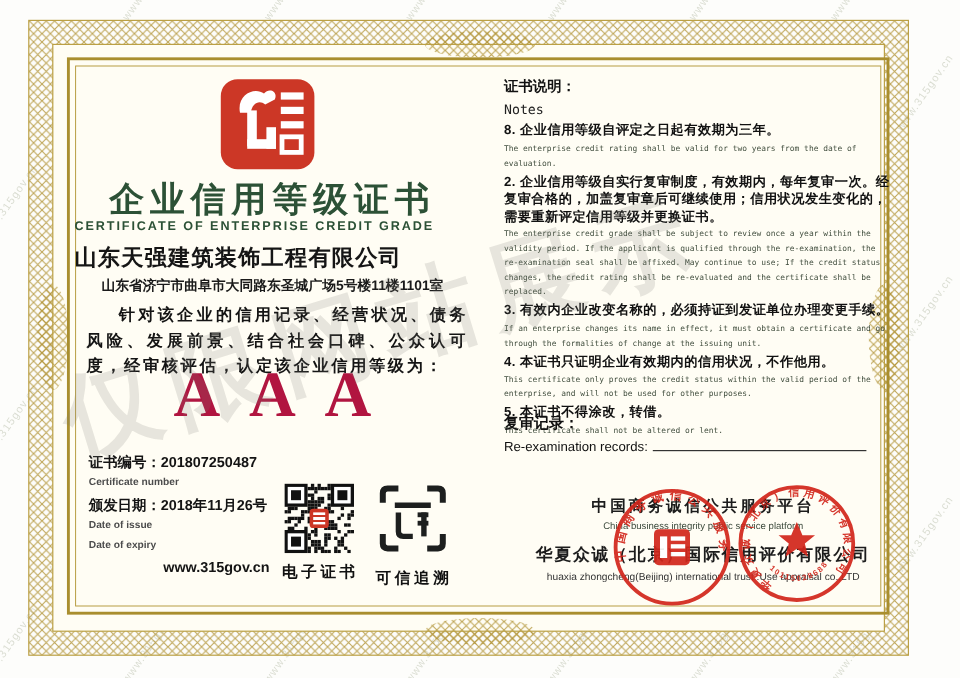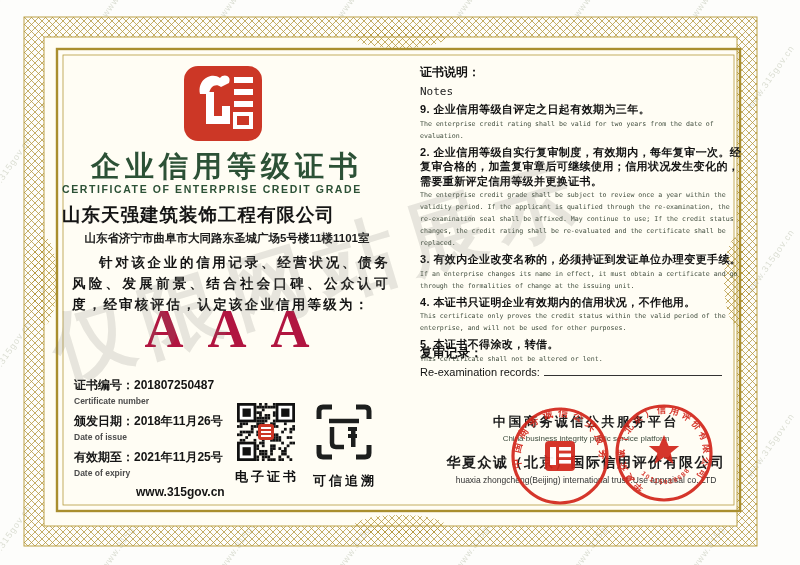--- a/index.html
+++ b/index.html
@@ -163,21 +163,20 @@
     <div class="abs fields">
       <div class="field">
         <div class="ln"><span>证书编号：</span><span>201807250487</span></div>
         <div class="sub">Certificate number</div>
       </div>
       <div class="field">
         <div class="ln"><span>颁发日期：</span><span>2018年11月26号</span></div>
         <div class="sub">Date of issue</div>
       </div>
       <div class="field">
-        <div class="ln"><span>有效期至：</span><span>2021年11月25号</span></div>
         <div class="sub">Date of expiry</div>
       </div>
       <div class="field">
         <div class="ln2">www.315gov.cn</div>
       </div>
     </div>
 
     <div class="abs qr-block">
       <div class="qr-holder">
         <div id="qr-svg"><svg width="58" height="58">
@@ -337,21 +336,21 @@
         <rect x="33" y="24" width="9" height="4" fill="#1d1f1e"></rect>
         <rect x="33" y="31" width="9" height="4" fill="#1d1f1e"></rect>
         <rect x="36" y="24" width="4.5" height="20" fill="#1d1f1e"></rect>
       </svg>
       <div class="small-cap">可信追溯</div>
     </div>
 
     <div class="abs notes">
       <div class="n-h-zh">证书说明：</div>
       <div class="n-h-en">Notes</div>
-      <div class="n-zh">9. 企业信用等级自评定之日起有效期为三年。</div>
+      <div class="n-zh">8. 企业信用等级自评定之日起有效期为三年。</div>
       <div class="n-en">The enterprise credit rating shall be valid for two years from the date of evaluation.</div>
       <div class="n-zh">2. 企业信用等级自实行复审制度，有效期内，每年复审一次。经复审合格的，加盖复审章后可继续使用；信用状况发生变化的，需要重新评定信用等级并更换证书。</div>
       <div class="n-en">The enterprise credit grade shall be subject to review once a year within the validity period. If the applicant is qualified through the re-examination, the re-examination seal shall be affixed. May continue to use; If the credit status changes, the credit rating shall be re-evaluated and the certificate shall be replaced.</div>
       <div class="n-zh">3. 有效内企业改变名称的，必须持证到发证单位办理变更手续。</div>
       <div class="n-en">If an enterprise changes its name in effect, it must obtain a certificate and go through the formalities of change at the issuing unit.</div>
       <div class="n-zh">4. 本证书只证明企业有效期内的信用状况，不作他用。</div>
       <div class="n-en">This certificate only proves the credit status within the valid period of the enterprise, and will not be used for other purposes.</div>
       <div class="n-zh">5. 本证书不得涂改，转借。</div>
       <div class="n-en">This certificate shall not be altered or lent.</div>
     </div>

